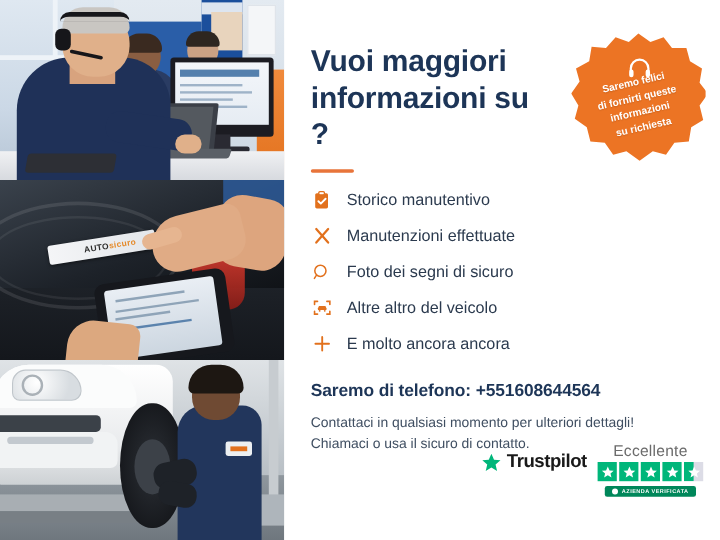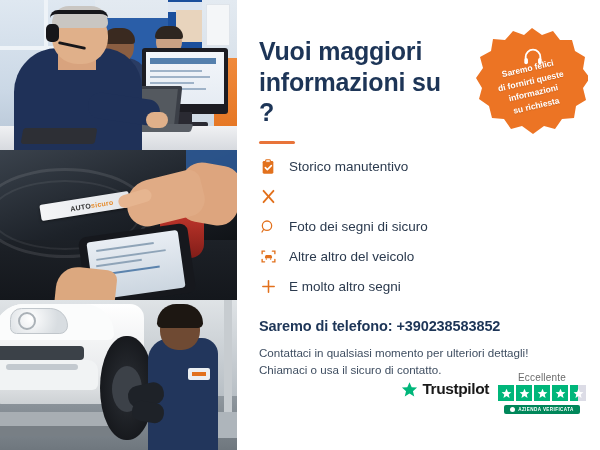--- a/index.html
+++ b/index.html
@@ -231,21 +231,21 @@
 
   
   .tp {
     position:absolute; right: 14px; bottom: 36px;
     display:flex; align-items:flex-start; gap:9px;
   }
   .tp .logo { display:flex; align-items:center; gap:4px; padding-top:8px; }
   .tp .logo .star { width:17px; height:17px; color:#00b67a; }
   .tp .logo .word { font-size:15.5px; font-weight:700; color:#191919; letter-spacing:-0.4px; }
   .tp .rate { display:flex; flex-direction:column; align-items:center; gap:2px; }
-  .tp .rate .lab { font-size:10px; color:#6b6b6b; letter-spacing:.2px; }
+  .tp .rate .lab { font-size:13px; color:#6b6b6b; letter-spacing:.2px; }
   .tp .stars { display:flex; gap:2px; }
   .tp .stars .sq { width:16px; height:16px; background:#00b67a; display:flex; align-items:center; justify-content:center; }
   .tp .stars .sq.half { background:#dcdce6; position:relative; overflow:hidden;}
   .tp .stars .sq.half::before { content:""; position:absolute; left:0; top:0; width:50%; height:100%; background:#00b67a; }
   .tp .stars .sq svg { position:relative; width:11px; height:11px; color:#fff; }
   .tp .verified {
     margin-top:2px; background:#00875a; color:#fff;
     font-size:4.6px; letter-spacing:.4px; font-weight:700;
     padding:2px 6px; border-radius:2px; display:flex; align-items:center; gap:3px;
   }
@@ -393,20 +393,21 @@
         <span>Storico manutentivo</span>
       </li>
 
       <li>
         <span class="ic">
           <svg viewBox="0 0 24 24" width="17" height="17" fill="none" stroke="currentColor" stroke-width="2.6" stroke-linecap="round">
             <path d="M5 4l14 16"></path>
               <path d="M19 4L5 20"></path>
           </svg>
         </span>
+        <span>Manutenzioni effettuate</span>
       </li>
 
       <li>
         <span class="ic">
           <svg viewBox="0 0 24 24" width="16" height="16" fill="none" stroke="currentColor" stroke-width="1.9" stroke-linecap="round">
             <circle cx="10.5" cy="10" r="7"></circle>
               <path d="M5.6 15.4L3 19.5"></path>
           </svg>
         </span>
         <span>Foto dei segni di sicuro</span>
@@ -427,27 +428,27 @@
         <span>Altre altro del veicolo</span>
       </li>
 
       <li>
         <span class="ic">
           <svg viewBox="0 0 24 24" width="17" height="17" fill="none" stroke="currentColor" stroke-width="2.2" stroke-linecap="round">
             <path d="M12 4v16"></path>
               <path d="M4 12h16"></path>
           </svg>
         </span>
-        <span>E molto altro segni</span>
+        <span>E molto ancora ancora</span>
       </li>
     </ul>
 
     <div class="phone">
       <span>Saremo di telefono:</span>
-      <span>+390238583852</span>
+      <span>+551608644564</span>
     </div>
 
     <div class="sub">
       <span>Contattaci in qualsiasi momento per ulteriori dettagli!</span><br>
       <span>Chiamaci o usa il sicuro di contatto.</span>
     </div>
 
     <div class="tp">
       <div class="logo">
         <svg class="star" viewBox="0 0 24 24" fill="currentColor">

